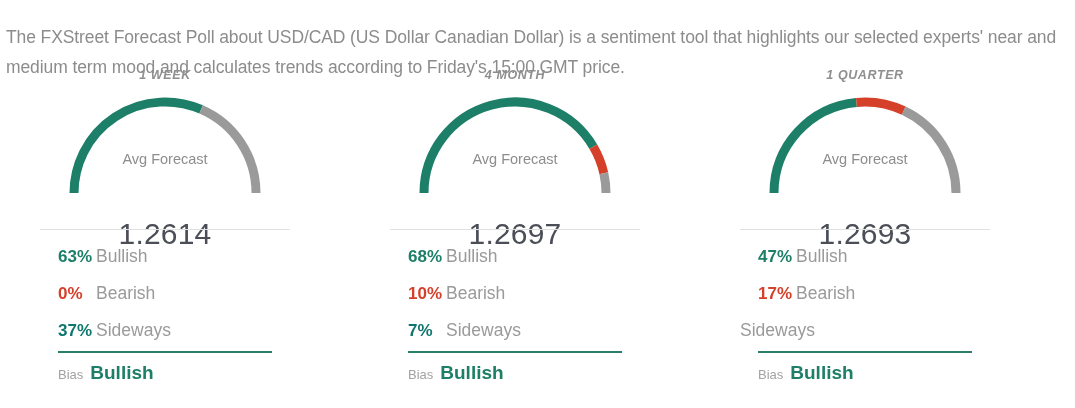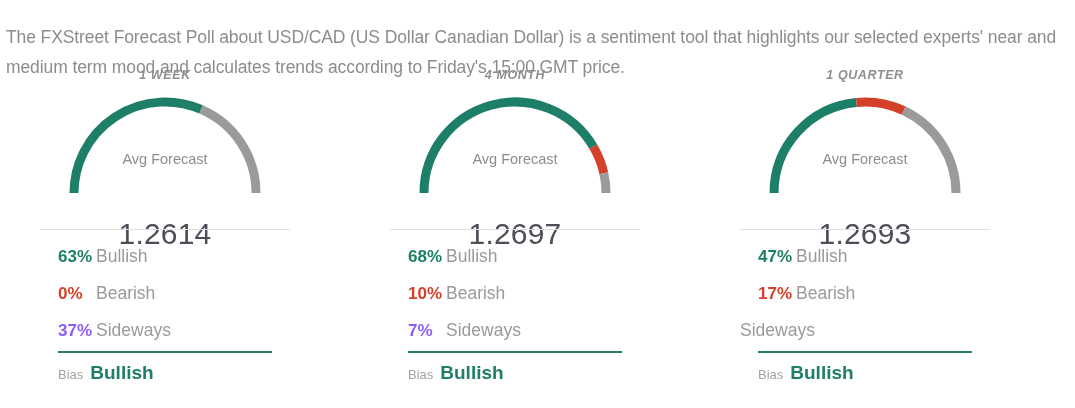--- a/index.html
+++ b/index.html
@@ -125,21 +125,21 @@
   .stat-pct {
     display: inline-block;
     width: 56px;
     padding-left: 18px;
     box-sizing: border-box;
     font-size: 17px;
     font-weight: bold;
   }
   .stat-pct.bullish  { color: #1d7f68; }
   .stat-pct.bearish  { color: #d5402a; }
-  .stat-pct.sideways { color: #8b5cf6; }
+  .stat-pct.sideways { color: #0f766e; }
   .stat-name {
     font-size: 17.5px;
     color: #9a9a9a;
   }
 
   
   .hr-accent {
     position: absolute;
     left: 18px;
     top: 285px;

